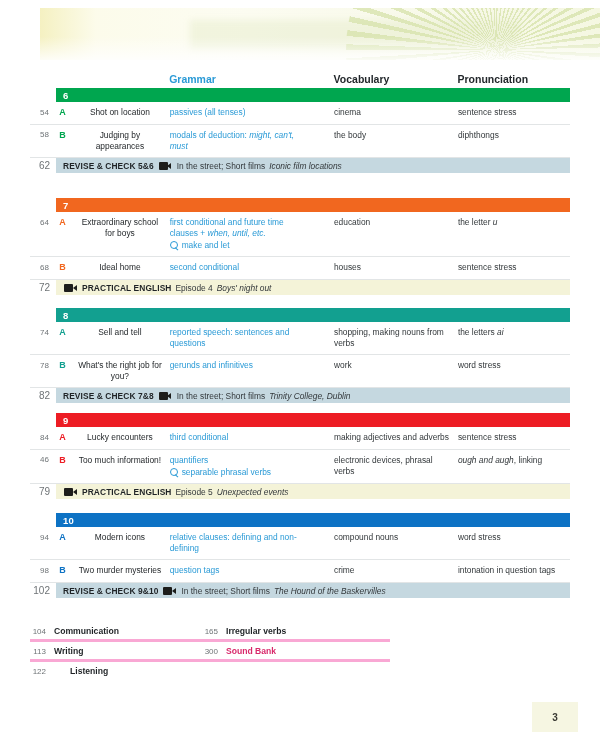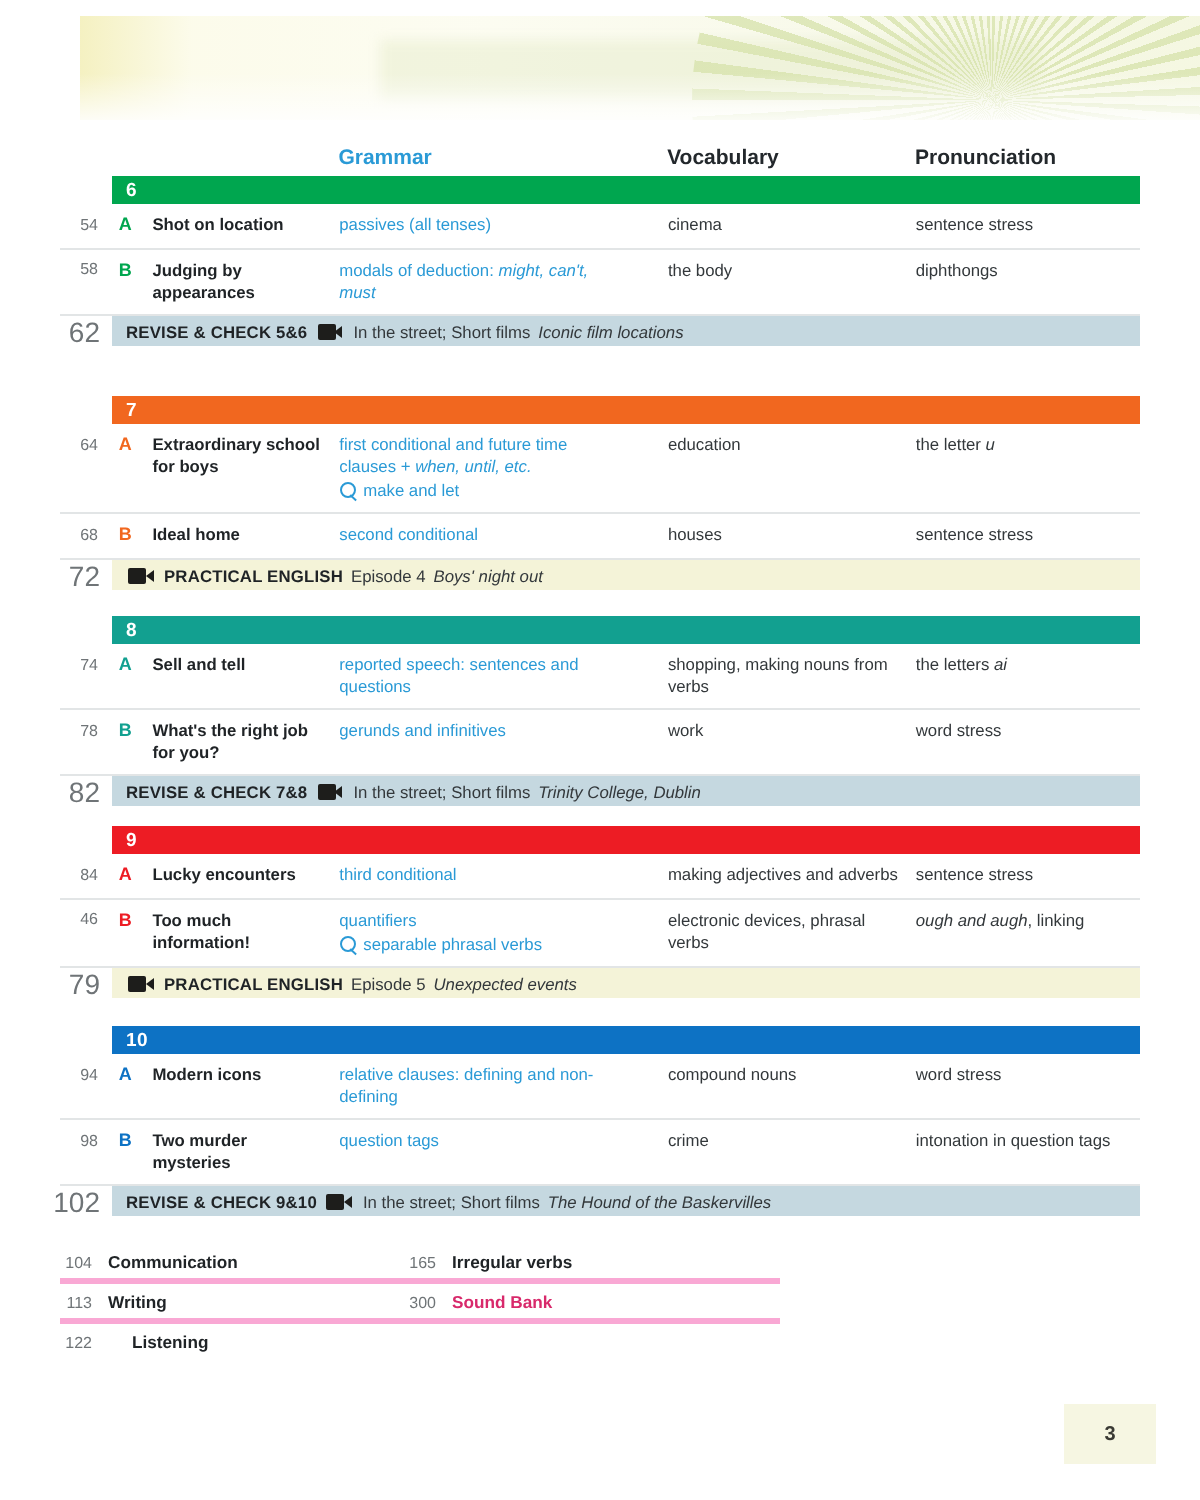--- a/index.html
+++ b/index.html
@@ -106,24 +106,25 @@
     font-size: 8px;
     padding-right: 6px;
     padding-top: .5px;
   }
   .lesson .col-ltr {
     font-weight: bold;
     font-size: 9px;
     padding-top: 0px;
   }
   .lesson .col-title {
-    font-weight: bold;
+    font-weight: normal;
     color: #1f2326;
     padding-left: 6px;
     padding-right: 6px;
+    text-align: center;
   }
   .lesson .col-gram {
     color: #2a9ad6;
     padding-right: 8px;
   }
   .lesson .col-gram i { font-style: italic; }
   .lesson .col-vocab { color: #33383b; padding-right: 8px; }
   .lesson .col-pron  { color: #33383b; }
   .lesson .col-pron i, .lesson .col-vocab i { font-style: italic; }
 
@@ -165,21 +166,21 @@
     font-size: 8.4px;
     position: relative;
   }
   .band-num {
     position: absolute;
     left: -26px; top: 0;
     width: 26px; height: 100%;
     display: flex; align-items: center; justify-content: flex-end;
     padding-right: 6px;
     color: #6f7477;
-    font-size: 14px;
+    font-size: 10px;
   }
   .band.revise { background: #c5d8e0; }
   .band.practical { background: #f4f3d8; }
   .band b { font-weight: bold; color: #1f2326; letter-spacing: .1px; }
   .band span.reg { color: #33383b; }
   .band i { color: #33383b; }
 
   
   .cam {
     flex: none;
@@ -226,21 +227,21 @@
   .frow:last-child { }
   .fnum {
     width: 24px;
     text-align: right;
     padding-right: 8px;
     color: #6f7477;
     font-size: 8px;
     flex: none;
   }
   .flabel { font-weight: bold; color: #1f2326; }
-  .fcol .frow.noline { border-bottom: none; gap: 12px; }
+  .fcol .frow.noline { border-bottom: none; }
 
   
   .page-no {
     position: absolute;
     right: 22px; bottom: 18px;
     width: 46px; height: 30px;
     background: #f6f6e2;
     display: flex;
     align-items: center;
     justify-content: center;
@@ -435,21 +436,21 @@
         <div class="frow">
           <span class="fnum">104</span>
           <span class="flabel" style="color: rgb(31, 35, 38);">Communication</span>
         </div>
         <div class="frow">
           <span class="fnum">113</span>
           <span class="flabel" style="color: rgb(31, 35, 38);">Writing</span>
         </div>
         <div class="frow noline">
           <span class="fnum">122</span>
-          <span class="flabel" style="color: rgb(31, 35, 38);">Listening</span>
+          <span class="flabel" style="color: rgb(31, 35, 38); margin-left: 16px;">Listening</span>
         </div>
       </div>
       <div class="fcol">
         <div class="frow">
           <span class="fnum">165</span>
           <span class="flabel" style="color: rgb(31, 35, 38);">Irregular verbs</span>
         </div>
         <div class="frow">
           <span class="fnum">300</span>
           <span class="flabel" style="color: rgb(216, 41, 107);">Sound Bank</span>

